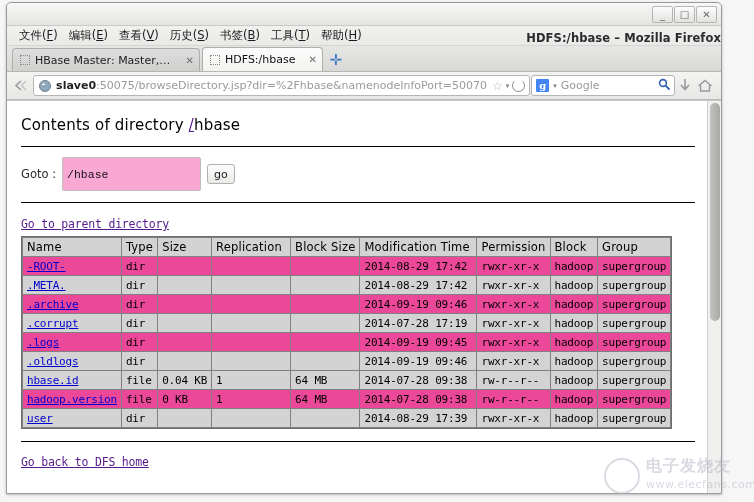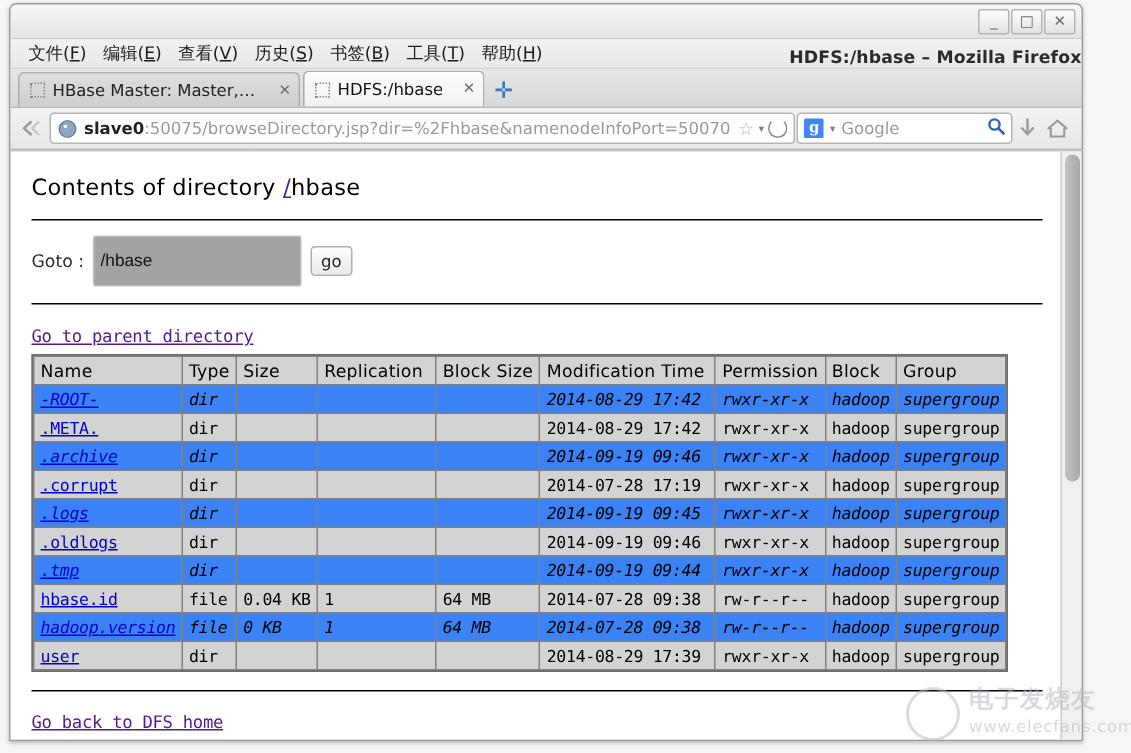--- a/index.html
+++ b/index.html
@@ -236,25 +236,25 @@
     gap: 6px;
     margin: 8px 0 11px 0;
     font-size: 11.5px;
     color: #222;
   }
   .goto-label { color: #2b2b2b; }
   .goto-input {
     width: 139px; height: 19px;
     border: 1px solid #bdbdbb;
     border-radius: 2px;
-    background: #a3a3a3;
+    background: #f9a8d4;
     font-size: 11.5px;
     color: #111;
     padding: 16px 4px;
-    font-family: Liberation Sans, sans-serif;
+    font-family: Liberation Mono, monospace;
   }
   .goto-btn {
     height: 20px;
     min-width: 26px;
     padding: 0 6px;
     font-size: 11px;
     color: #222;
     background: linear-gradient(#fdfdfd, #e9e9e7);
     border: 1px solid #b0b0ae;
     border-radius: 3px;
@@ -287,21 +287,21 @@
     height: 18px;
     vertical-align: middle;
   }
   table.dirtable th {
     background: #d3d3d3;
     color: #000;
     font-family: "DejaVu Sans", "Liberation Sans", sans-serif;
     letter-spacing: .2px;
     margin-left: 48px;
   }
-  table.dirtable tr.odd td { background: #3b82f6; font-style: italic; }
+  table.dirtable tr.odd td { background: #ec4899; }
   table.dirtable tr.even td { background: #d3d3d3; }
   table.dirtable td {
     color: #000;
     font-family: "DejaVu Sans Mono", "Liberation Mono", monospace;
     font-size: 11px;
     letter-spacing: -.2px;
   }
   table.dirtable td.name a {
     color: #0000cc;
     text-decoration: underline;
@@ -538,31 +538,20 @@
                 <td class="col-name name"><a href="#">.oldlogs</a></td>
                 <td class="col-type">dir</td>
                 <td class="col-size">&nbsp;</td>
                 <td class="col-repl">&nbsp;</td>
                 <td class="col-block">&nbsp;</td>
                 <td class="col-mod">2014-09-19 09:46</td>
                 <td class="col-perm">rwxr-xr-x</td>
                 <td class="col-owner">hadoop</td>
                 <td class="col-group">supergroup</td>
               </tr>
-              <tr class="odd">
-                <td class="col-name name"><a href="#">.tmp</a></td>
-                <td class="col-type">dir</td>
-                <td class="col-size">&nbsp;</td>
-                <td class="col-repl">&nbsp;</td>
-                <td class="col-block">&nbsp;</td>
-                <td class="col-mod">2014-09-19 09:44</td>
-                <td class="col-perm">rwxr-xr-x</td>
-                <td class="col-owner">hadoop</td>
-                <td class="col-group">supergroup</td>
-              </tr>
               <tr class="even">
                 <td class="col-name name"><a href="#">hbase.id</a></td>
                 <td class="col-type">file</td>
                 <td class="col-size">0.04 KB</td>
                 <td class="col-repl">1</td>
                 <td class="col-block">64 MB</td>
                 <td class="col-mod">2014-07-28 09:38</td>
                 <td class="col-perm">rw-r--r--</td>
                 <td class="col-owner">hadoop</td>
                 <td class="col-group">supergroup</td>

